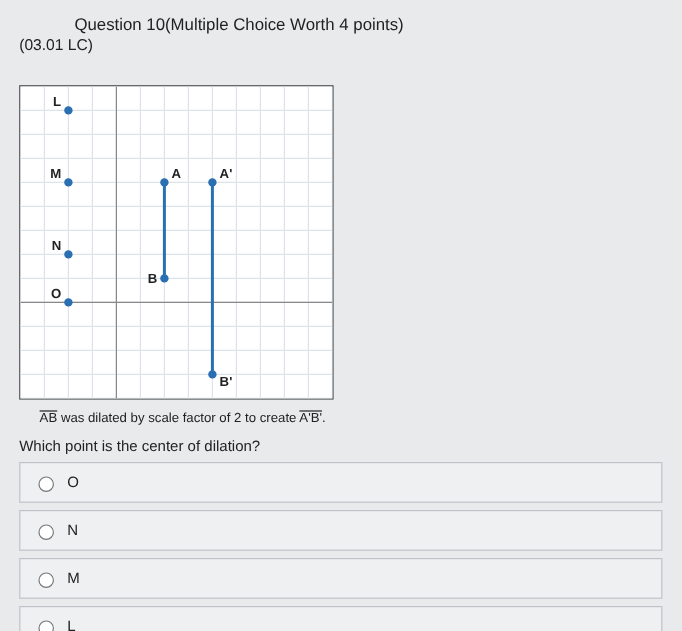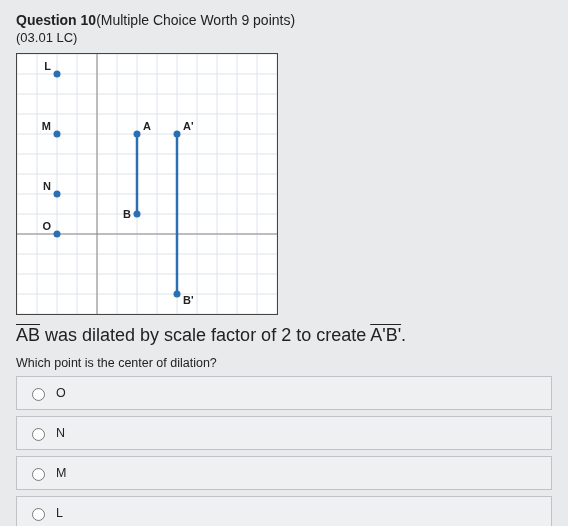--- a/index.html
+++ b/index.html
@@ -8,37 +8,37 @@
     font-family: Arial, Helvetica, sans-serif;
     background: #e8eaec;
     color: #222;
     width: 568px;
     box-sizing: border-box;
   }
   .qheader {
     font-size: 14px;
     margin-bottom: 2px;
   }
-  .qheader b { font-weight: bold; }
+  .qheader b { font-weight: normal; margin-left: 46px; }
   .qsub {
     font-size: 13px;
-    margin-bottom: 8px;
+    margin-bottom: 26px;
   }
   .chartbox {
     border: 1px solid #444;
     width: 260px;
     height: 260px;
     background: #fff;
     position: relative;
     margin-bottom: 10px;
   }
   .chartbox svg { display:block; }
   .stmt {
-    font-size: 18px;
-    margin: 8px 0 10px 0;
+    font-size: 11px;
+    margin: 8px 0 10px 17px;
   }
   .overline { text-decoration: overline; }
   .prompt {
     font-size: 12.5px;
     margin-bottom: 6px;
   }
   .choices { }
   .choice {
     border: 1px solid #bfc3c7;
     background: #eef0f2;
@@ -52,21 +52,21 @@
   .choice input[type=radio] {
     width: 13px;
     height: 13px;
   }
   .choice label { cursor: pointer; }
 </style>
 </head>
 <body>
 
 <div class="qheader">
-  <b>Question 10</b><span>(Multiple Choice Worth 9 points)</span>
+  <b>Question 10</b><span>(Multiple Choice Worth 4 points)</span>
 </div>
 <div class="qsub">(03.01 LC)</div>
 
 <div class="chartbox">
   <svg id="chart-svg" width="260" height="260">
       <line x1="0" y1="0" x2="0" y2="260" stroke="#dce3ea" stroke-width="1"></line>
       <line x1="20" y1="0" x2="20" y2="260" stroke="#dce3ea" stroke-width="1"></line>
       <line x1="40" y1="0" x2="40" y2="260" stroke="#dce3ea" stroke-width="1"></line>
       <line x1="60" y1="0" x2="60" y2="260" stroke="#dce3ea" stroke-width="1"></line>
       <line x1="80" y1="0" x2="80" y2="260" stroke="#dce3ea" stroke-width="1"></line>

